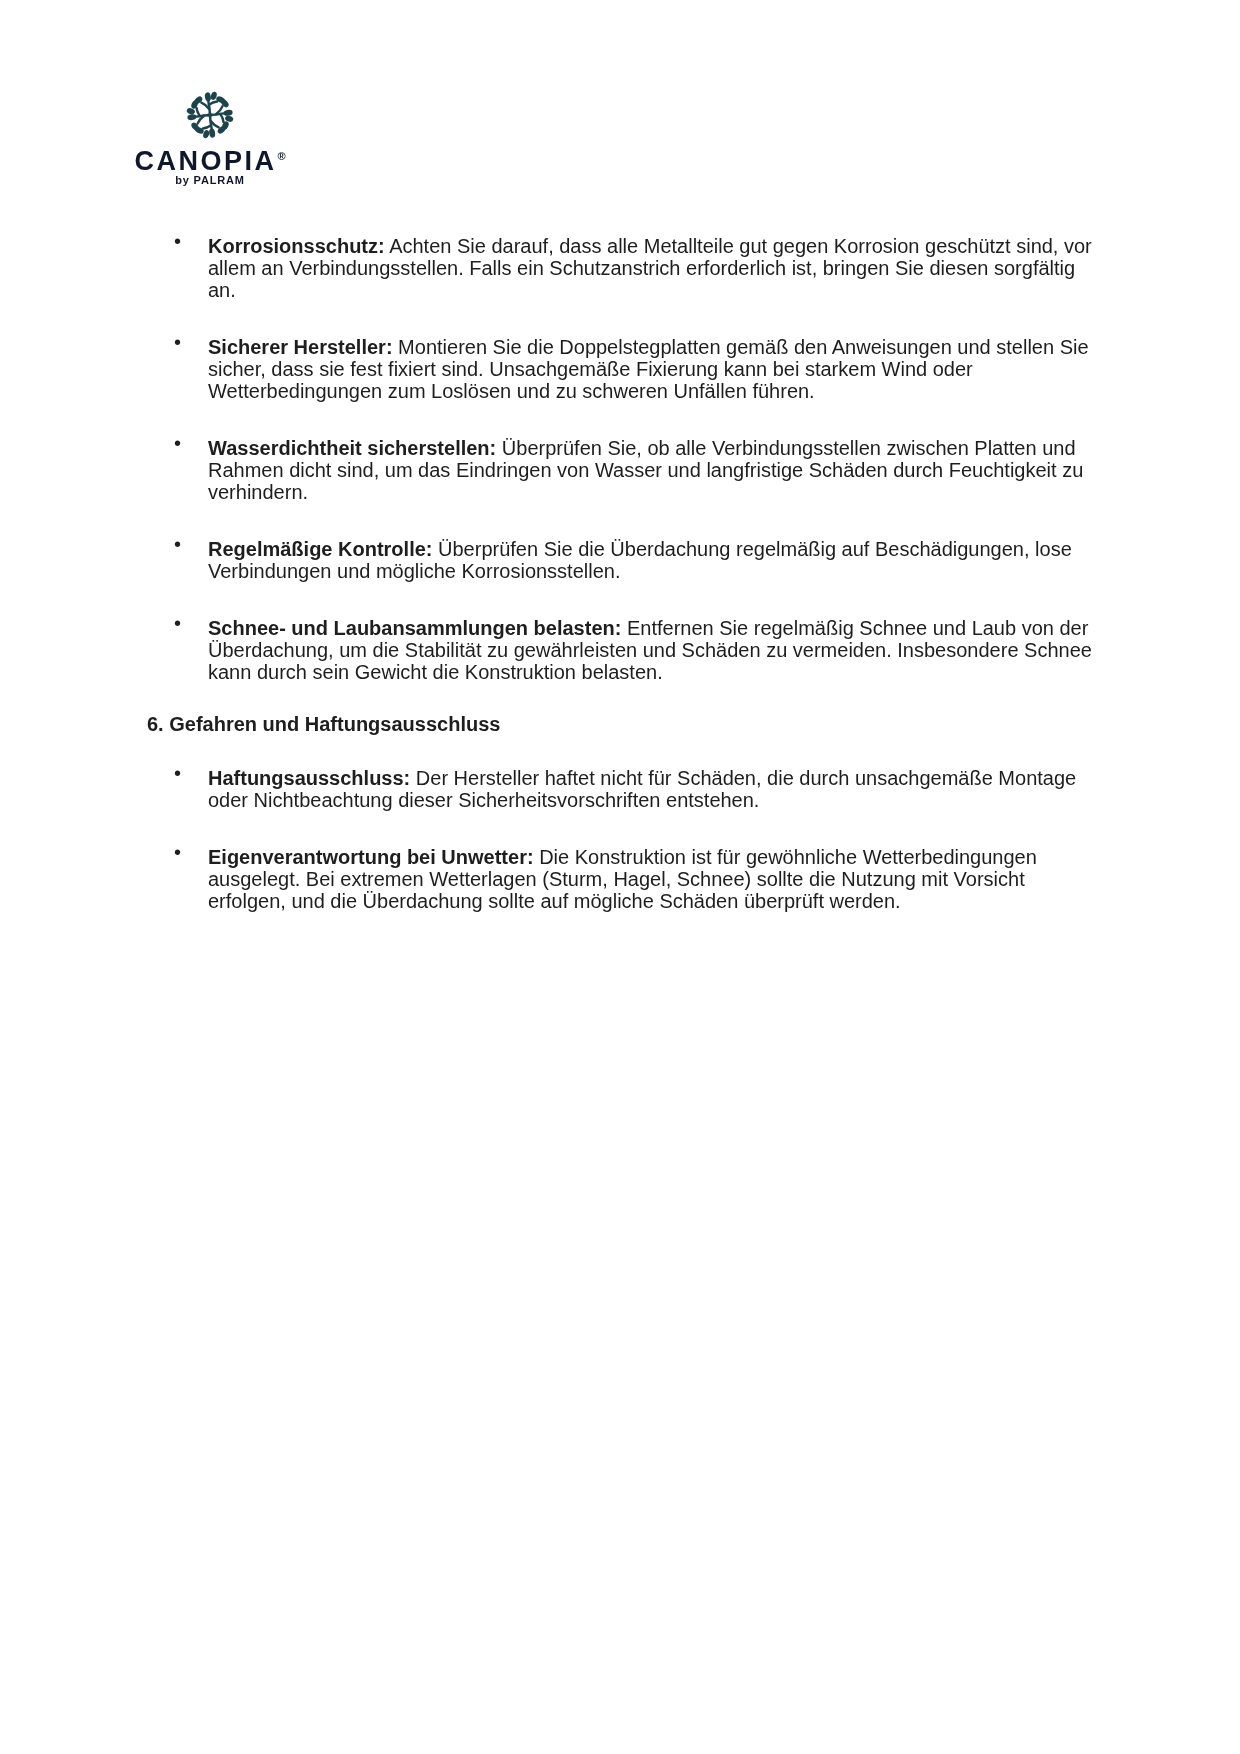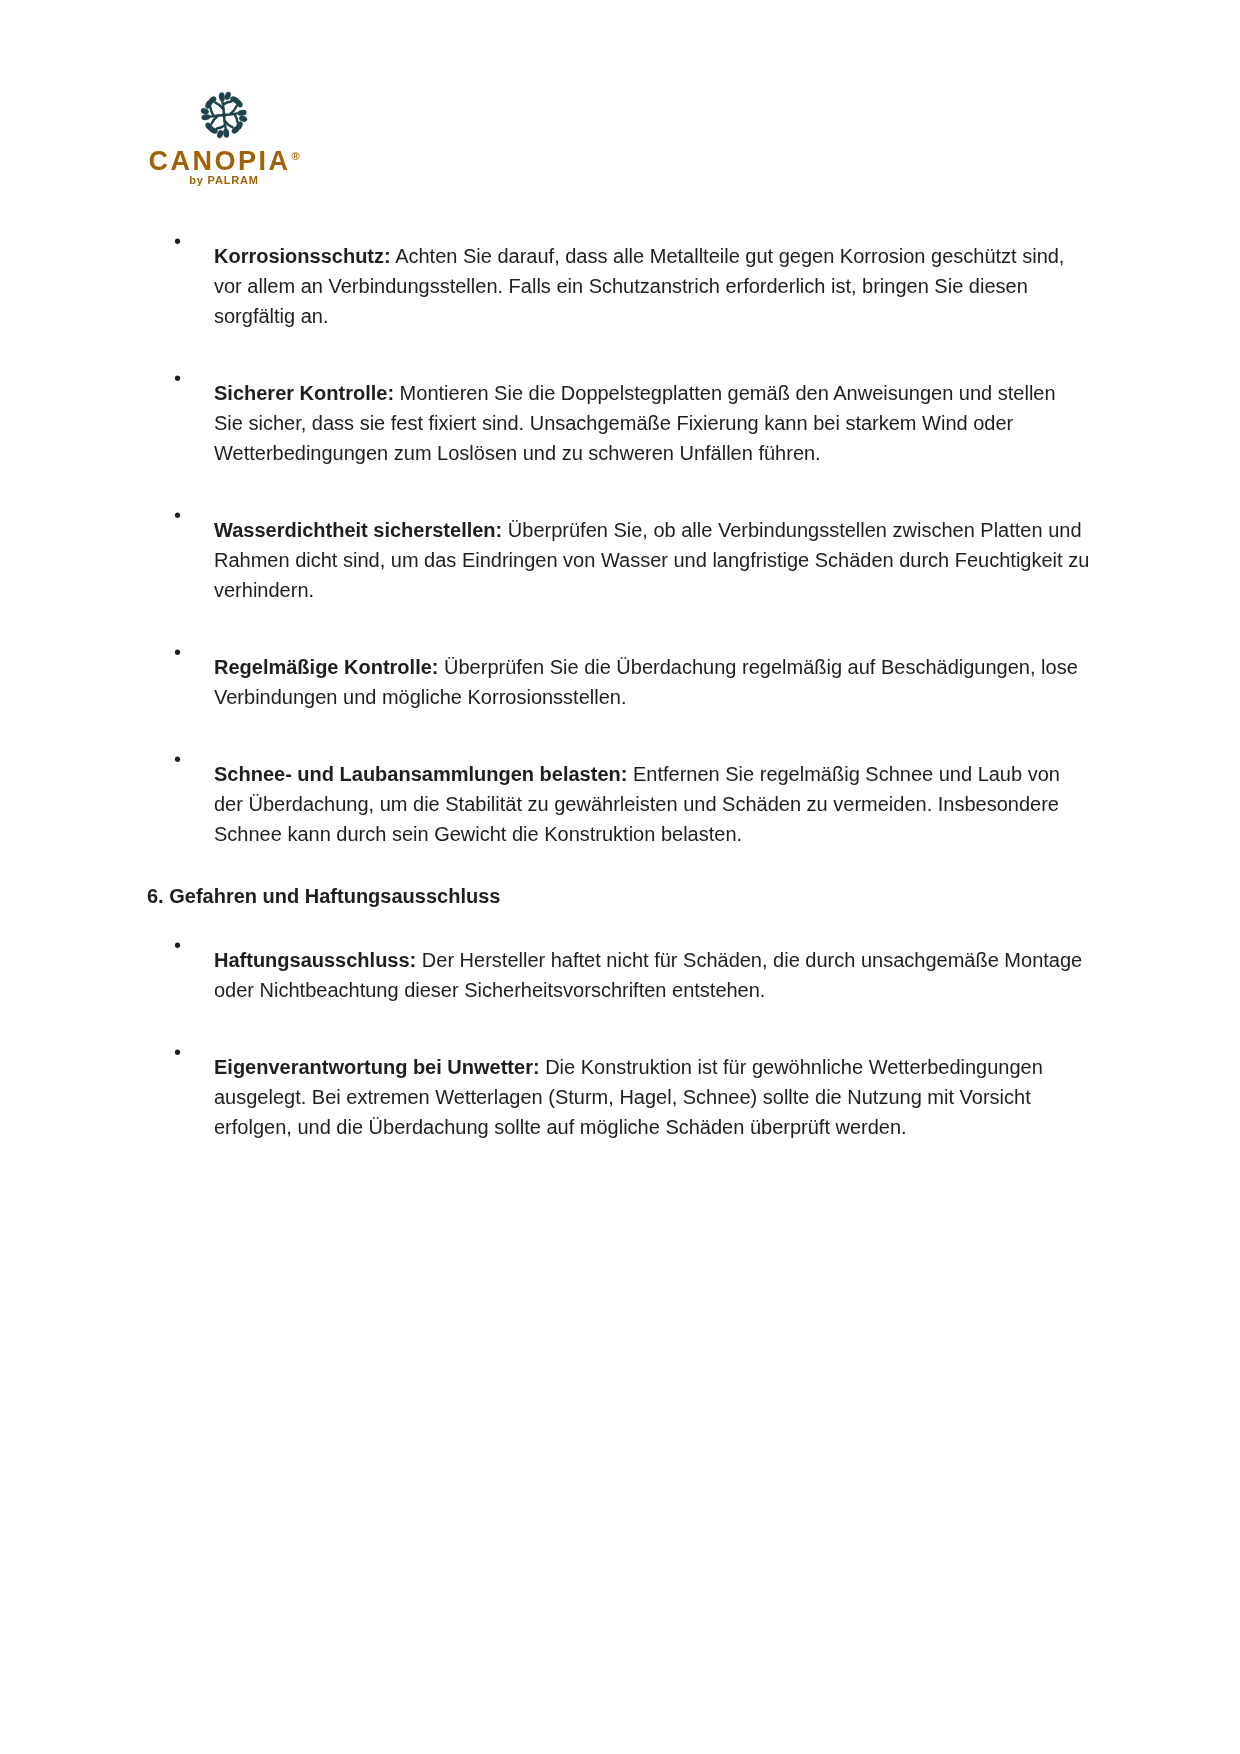--- a/index.html
+++ b/index.html
@@ -14,25 +14,25 @@
     margin: 0 auto;
     background: #ffffff;
     font-family: "Liberation Sans", "DejaVu Sans", sans-serif;
     color: #1e1e1e;
     overflow: hidden;
   }
 
   
   .logo {
     position: absolute;
-    left: 145px;
+    left: 131px;
     top: 88px;
     width: 158px;
     text-align: center;
-    color: #a16207;
+    color: #0f172a;
   }
   .logo svg {
     display: block;
     margin: 0 auto 6px auto;
   }
   .wordmark {
     font-size: 27px;
     font-weight: 700;
     letter-spacing: 2.5px;
     line-height: 1;
@@ -73,22 +73,22 @@
     margin: 0 0 17px 0;
   }
   .bullet .marker {
     flex: 0 0 52px;
     box-sizing: border-box;
     padding-left: 27px;
     line-height: 30px;
   }
   .bullet .btext {
     flex: 1 1 auto;
-    margin: 15px;
-    line-height: 30px;
+    margin: 9px;
+    line-height: 22px;
   }
   .bullet .btext strong {
     font-weight: 700;
   }
 </style>
 </head>
 <body>
 
 <div class="page">
 
@@ -114,21 +114,21 @@
     <div class="byline">by PALRAM</div>
   </header>
 
   <main class="content" id="blocks">
       <div class="bullet">
         <span class="marker">•</span>
         <p class="btext"><strong>Korrosionsschutz:</strong> <span>Achten Sie darauf, dass alle Metallteile gut gegen Korrosion geschützt sind, vor allem an Verbindungsstellen. Falls ein Schutzanstrich erforderlich ist, bringen Sie diesen sorgfältig an.</span></p>
       </div>
       <div class="bullet">
         <span class="marker">•</span>
-        <p class="btext"><strong>Sicherer Kontrolle:</strong> <span>Montieren Sie die Doppelstegplatten gemäß den Anweisungen und stellen Sie sicher, dass sie fest fixiert sind. Unsachgemäße Fixierung kann bei starkem Wind oder Wetterbedingungen zum Loslösen und zu schweren Unfällen führen.</span></p>
+        <p class="btext"><strong>Sicherer Hersteller:</strong> <span>Montieren Sie die Doppelstegplatten gemäß den Anweisungen und stellen Sie sicher, dass sie fest fixiert sind. Unsachgemäße Fixierung kann bei starkem Wind oder Wetterbedingungen zum Loslösen und zu schweren Unfällen führen.</span></p>
       </div>
       <div class="bullet">
         <span class="marker">•</span>
         <p class="btext"><strong>Wasserdichtheit sicherstellen:</strong> <span>Überprüfen Sie, ob alle Verbindungsstellen zwischen Platten und Rahmen dicht sind, um das Eindringen von Wasser und langfristige Schäden durch Feuchtigkeit zu verhindern.</span></p>
       </div>
       <div class="bullet">
         <span class="marker">•</span>
         <p class="btext"><strong>Regelmäßige Kontrolle:</strong> <span>Überprüfen Sie die Überdachung regelmäßig auf Beschädigungen, lose Verbindungen und mögliche Korrosionsstellen.</span></p>
       </div>
       <div class="bullet">

